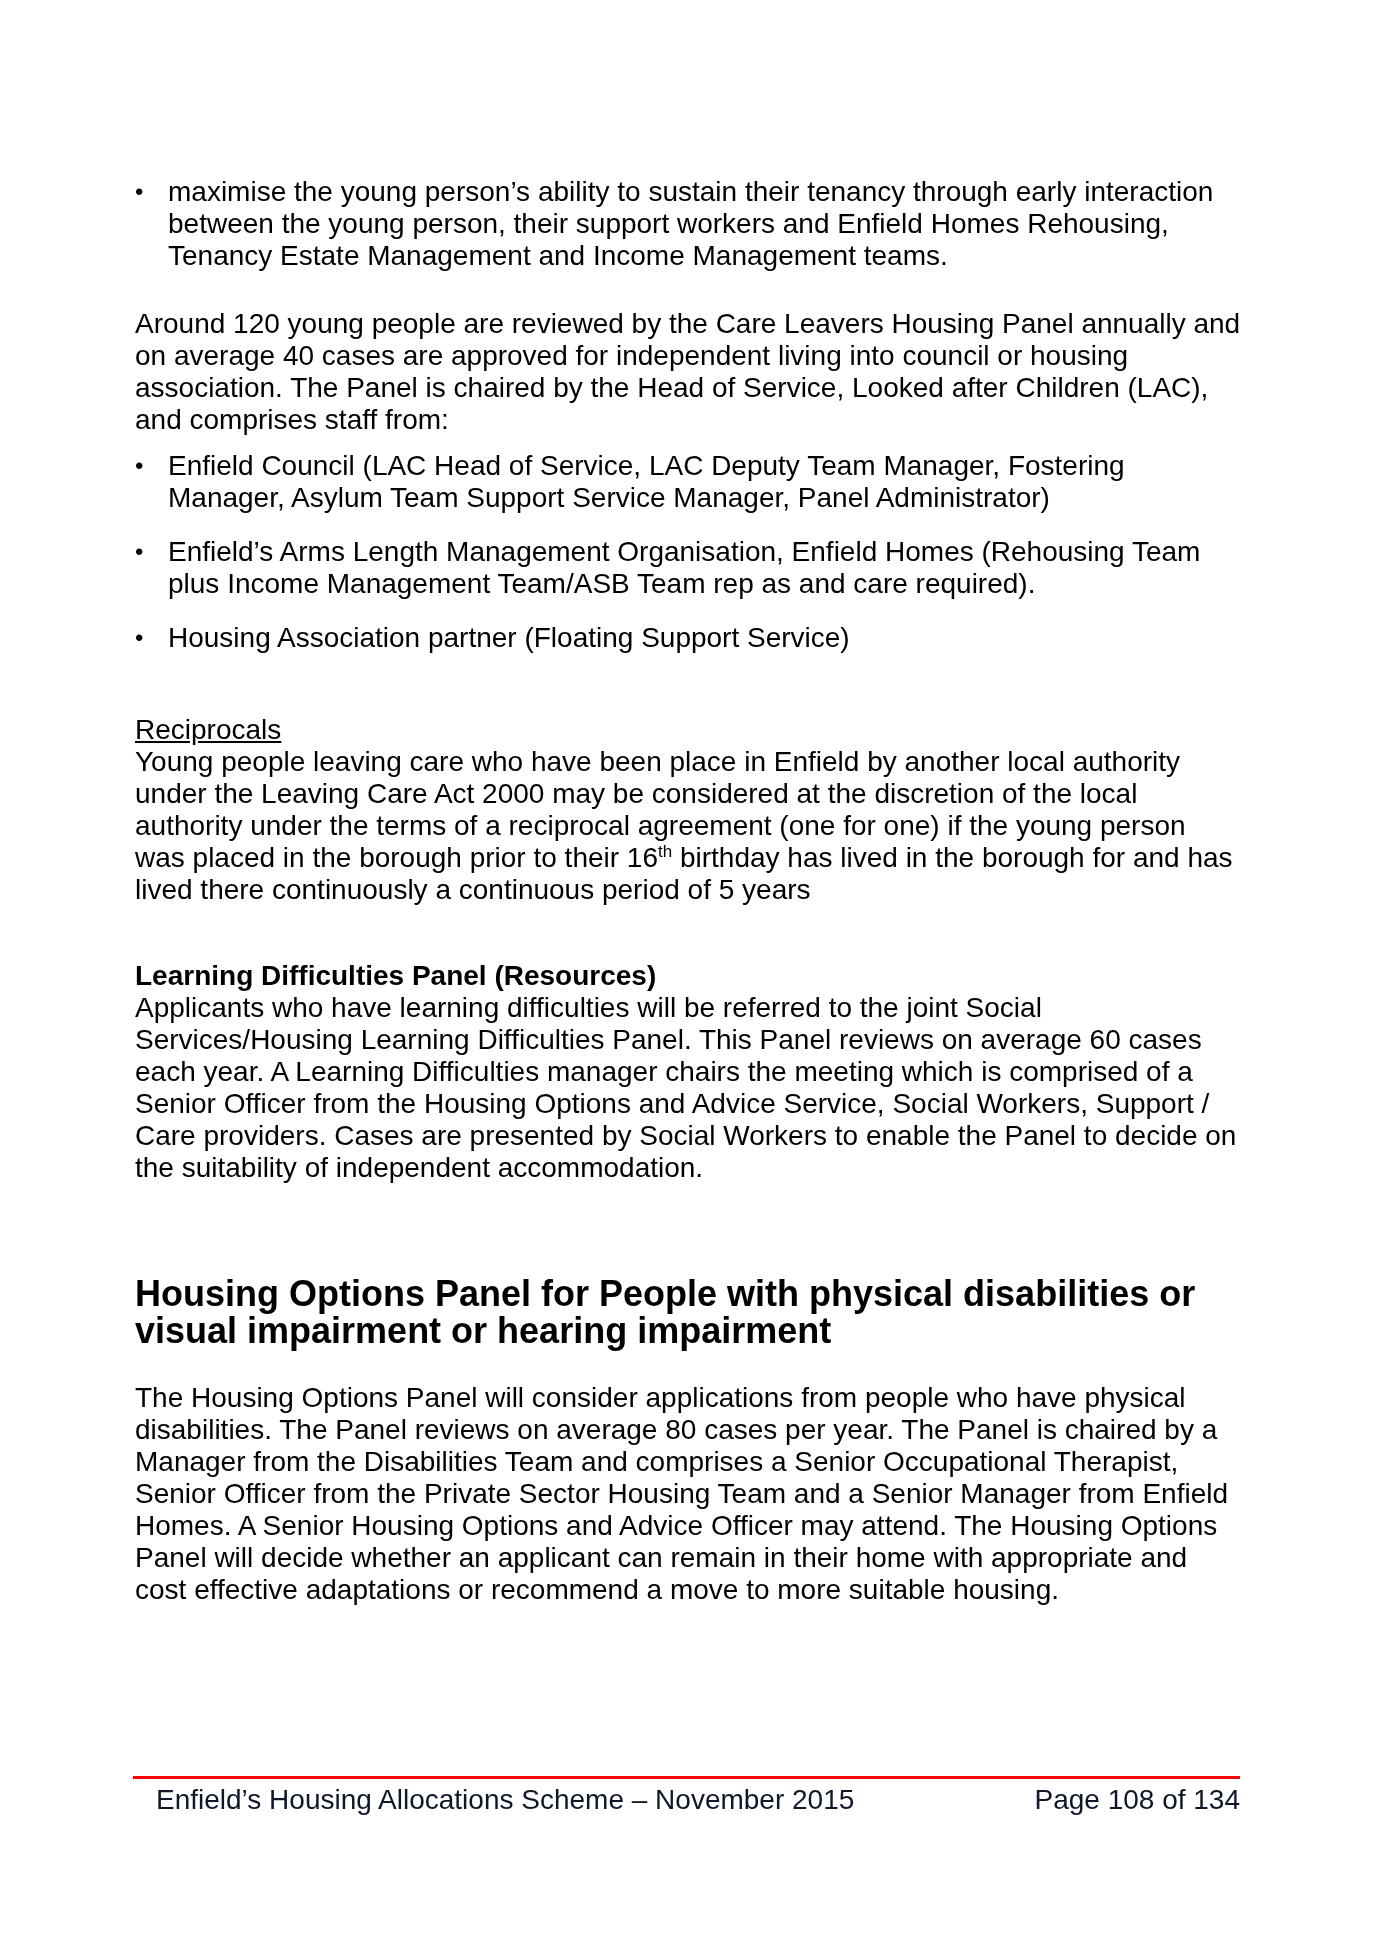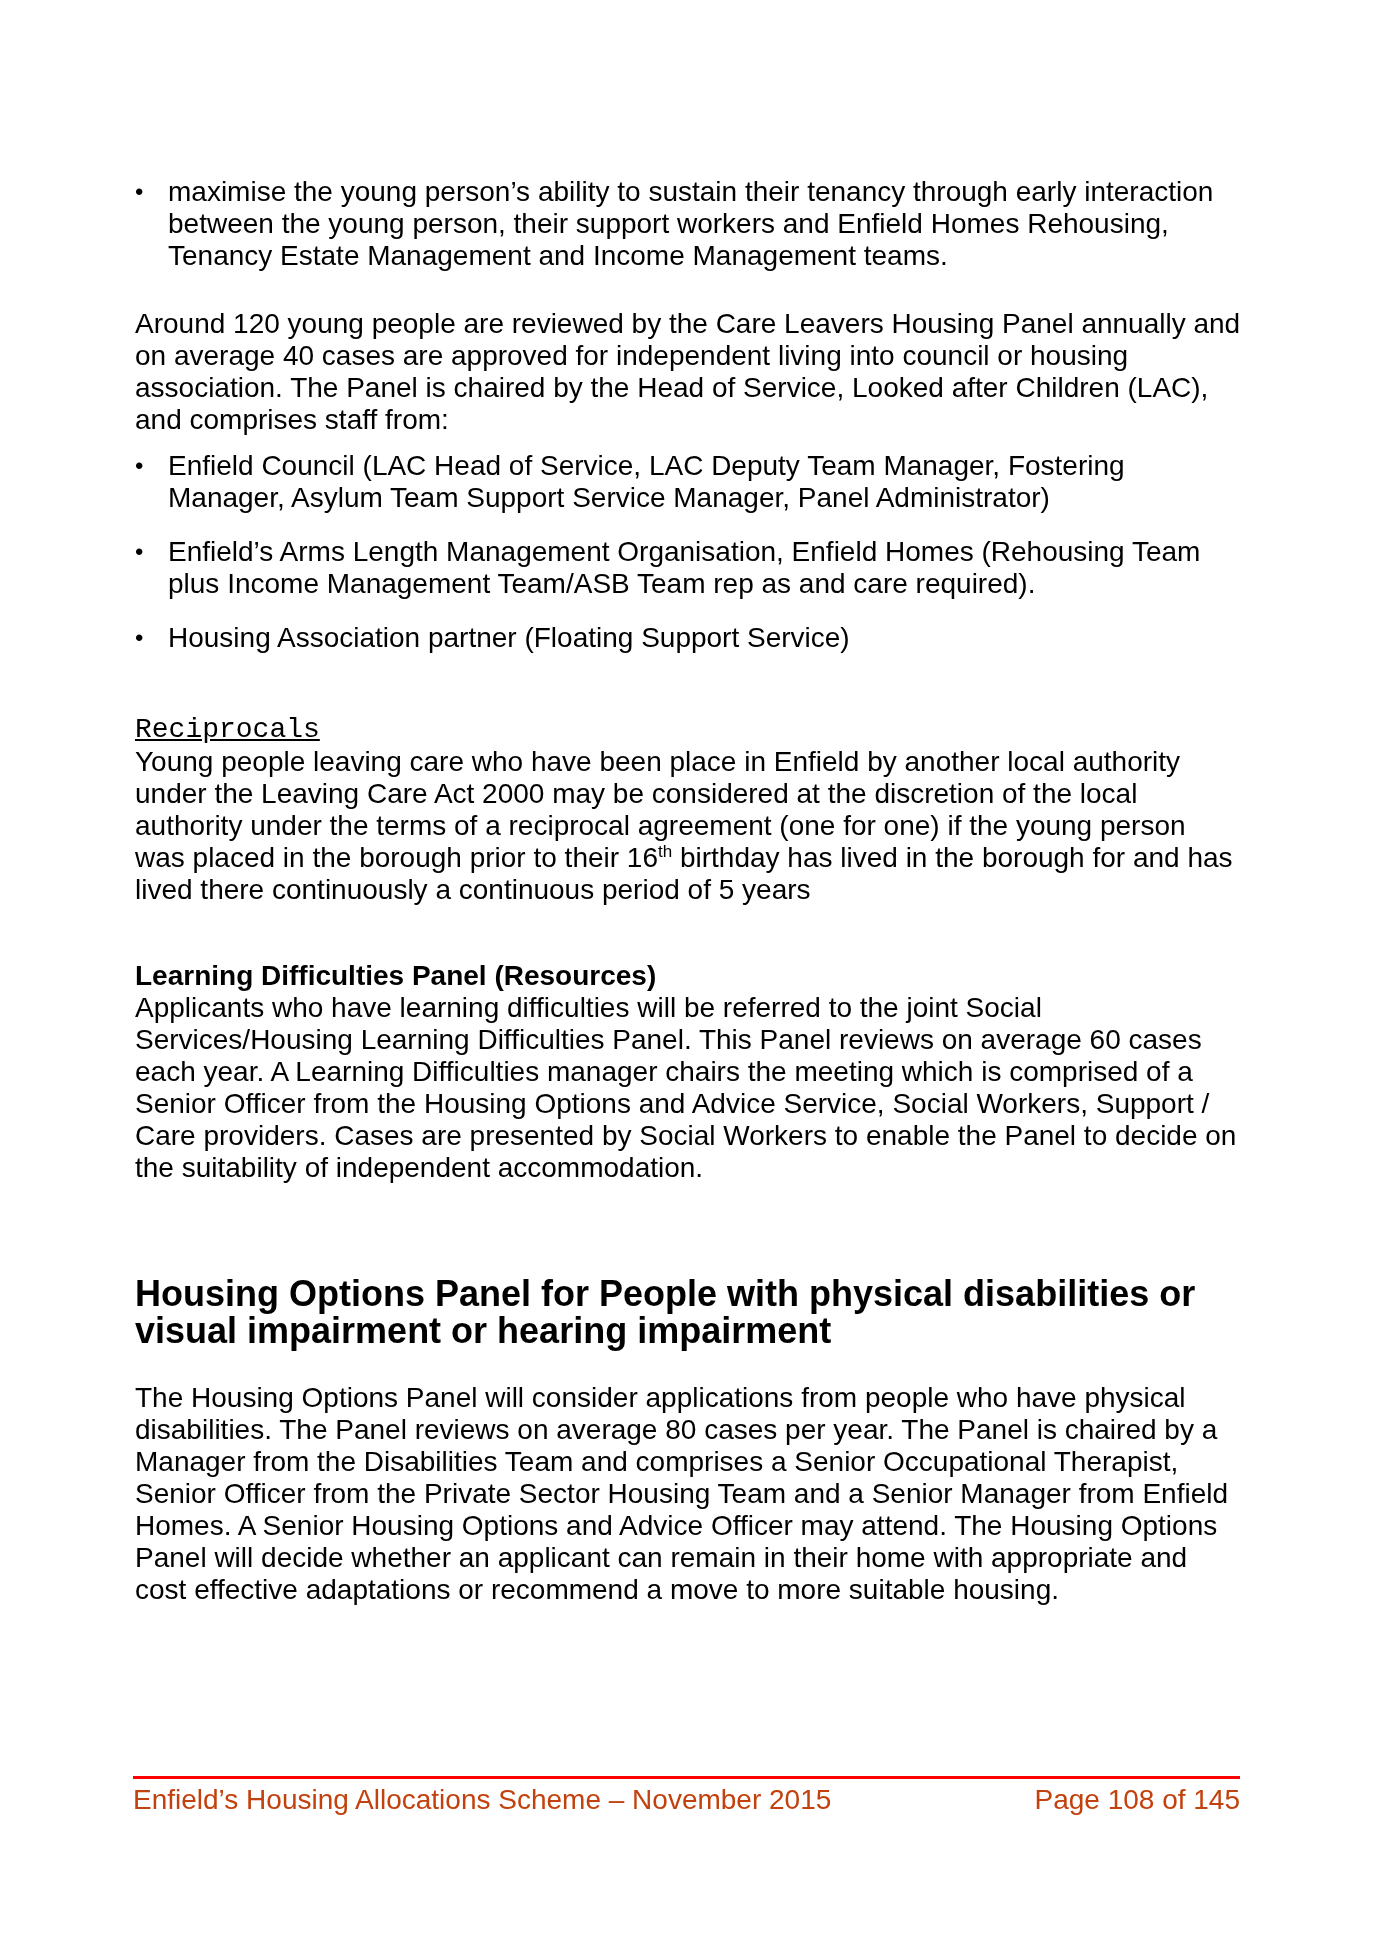--- a/index.html
+++ b/index.html
@@ -31,21 +31,20 @@
     font-size:24px;
   }
   .bullet-text { flex:1 1 auto; }
   .top-list { margin-bottom:36px; }
   .para-intro { margin-bottom:14px; }
   .members-list { margin-bottom:60px; }
   .members-list .bullet-item { margin-bottom:22px; }
   .members-list .bullet-item:last-child { margin-bottom:0; }
   .underline-heading {
     text-decoration:underline;
-    font-family:Liberation Mono, monospace;
   }
   .recip-para { margin-bottom:54px; }
   .recip-para sup {
     font-size:17px;
     line-height:0;
     vertical-align:super;
   }
   .ld-heading {
     font-weight:bold;
   }
@@ -117,18 +116,18 @@
 
     <div>
       <div class="ho-heading">Housing Options Panel for People with physical disabilities or visual impairment or hearing impairment</div>
       <p class="ho-para">The Housing Options Panel will consider applications from people who have physical disabilities. The Panel reviews on average 80 cases per year.  The Panel is chaired by a Manager from the Disabilities Team and comprises a Senior Occupational Therapist, Senior Officer from the Private Sector Housing Team and a Senior Manager from Enfield Homes. A Senior Housing Options and Advice Officer may attend.  The Housing Options Panel will decide whether an applicant can remain in their home with appropriate and cost effective adaptations or recommend a move to more suitable housing.</p>
     </div>
 
   </div>
 
   <div class="footer">
     <div class="footer-rule" style="border-top-color: rgb(255, 0, 0);"></div>
-    <div class="footer-row" style="color: #c2410c;">
+    <div class="footer-row" style="color: #0f172a; margin-left: 23px;">
       <span>Enfield’s Housing Allocations Scheme – November 2015</span>
-      <span>Page 108 of 145</span>
+      <span>Page 108 of 134</span>
     </div>
   </div>
 </div>
 
 </body></html>

